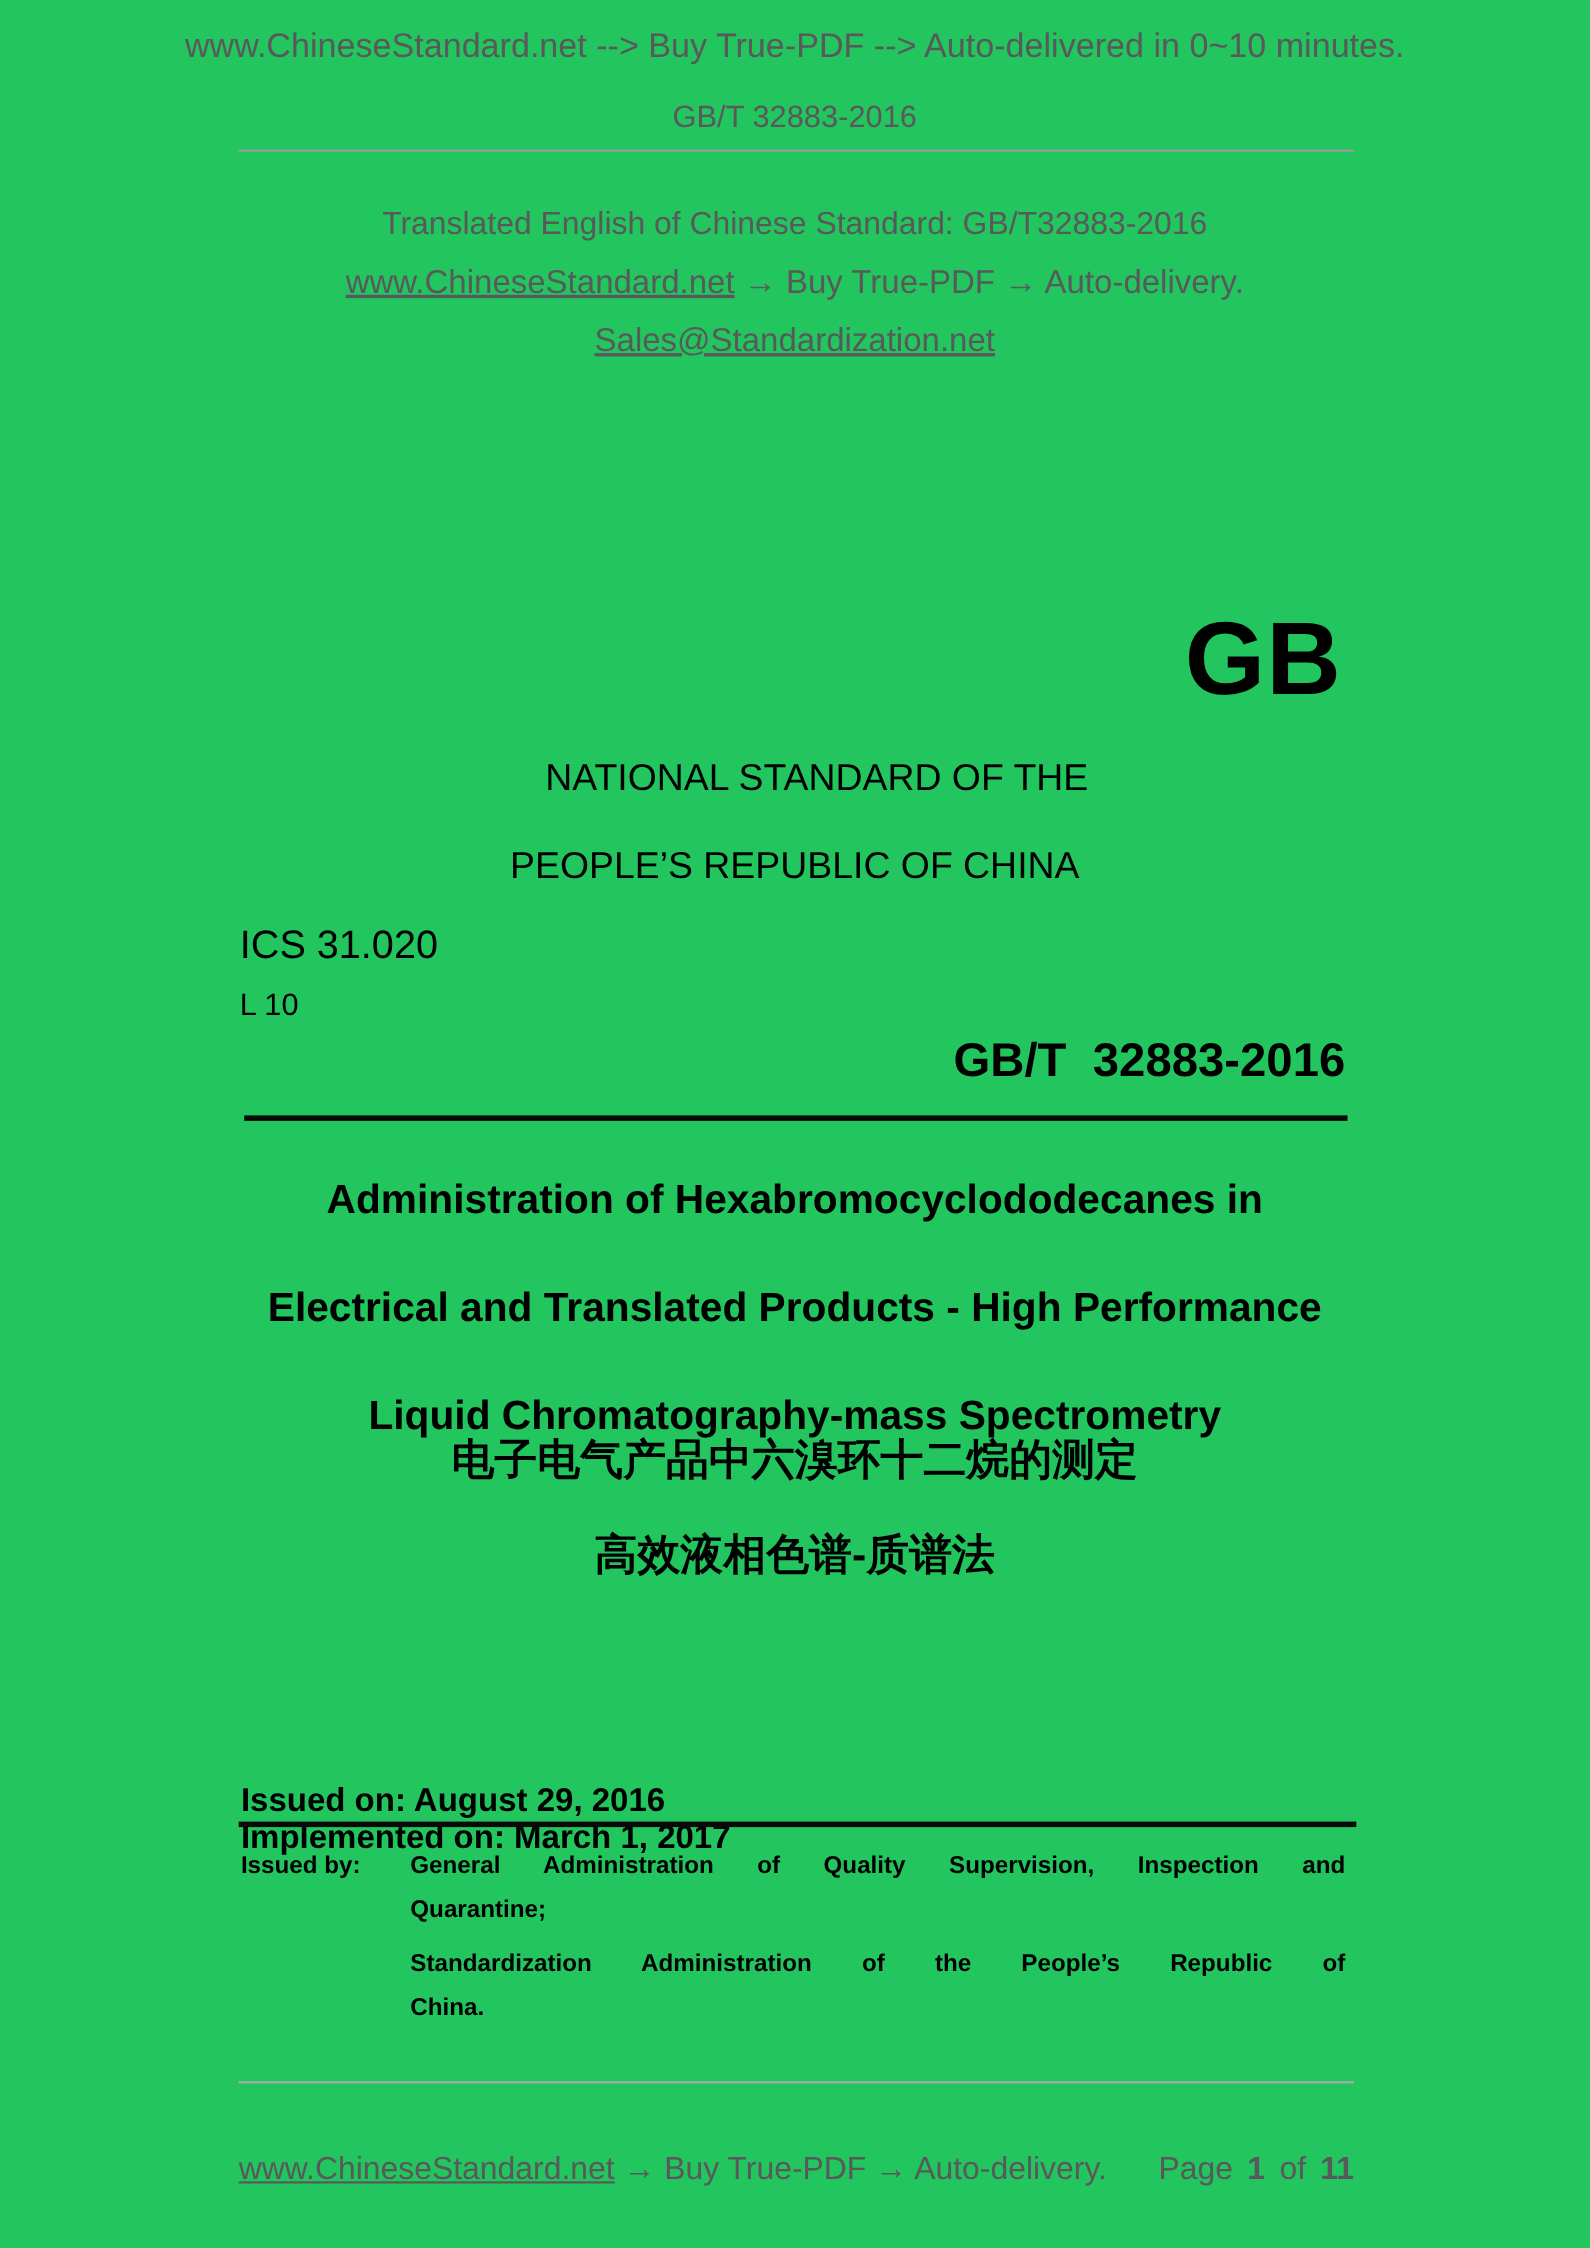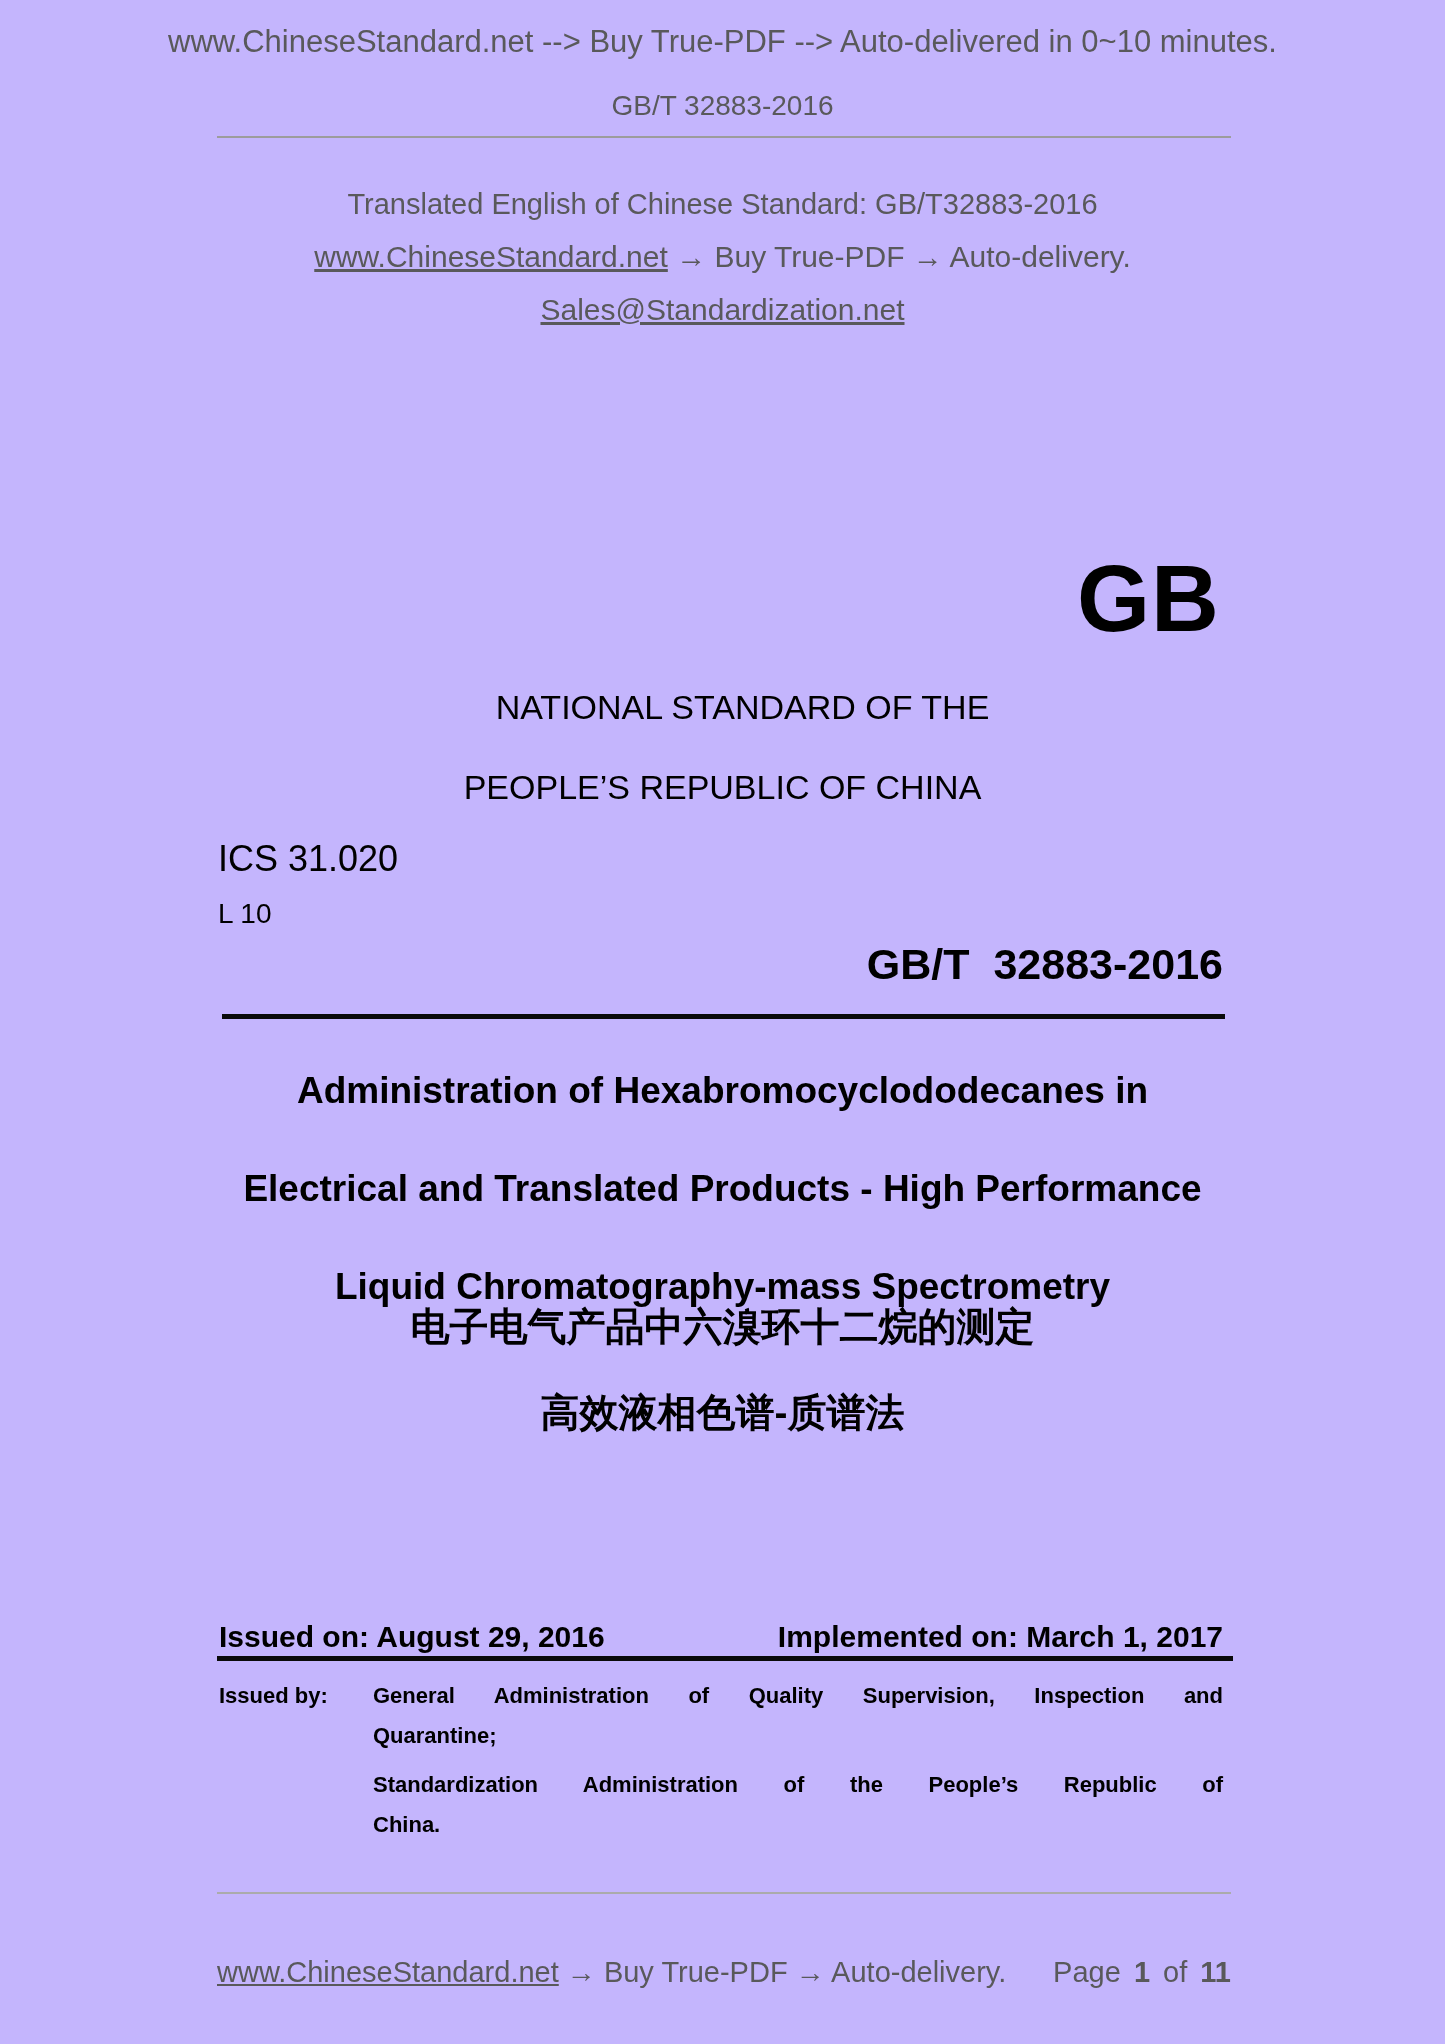--- a/index.html
+++ b/index.html
@@ -1,19 +1,19 @@
 <!DOCTYPE html>
 <html><head>
 <meta charset="utf-8">
 <style>
   html,body{margin:0;padding:0;background:#ffffff;}
   .page{
     position:relative;
     width:1445px;height:2044px;
-    background:#c4b5fd;
+    background:#22c55e;
     font-family:"Liberation Sans","DejaVu Sans",sans-serif;
     color:#000;
     overflow:hidden;
   }
   .abs{position:absolute;}
   .center{width:100%;text-align:center;}
   .gray{color:#59595b;}
   .u{text-decoration:underline;}
   .b{font-weight:bold;}
   .hr-gray{position:absolute;height:2px;background:#9c9c9c;}
@@ -35,21 +35,21 @@
   .hr2{top:1014px;left:222px;width:1003px;height:5px;}
 
   .title-line{font-size:37px;font-weight:bold;}
   .t1{top:1070px;}
   .t2{top:1168px;}
   .t3{top:1266px;}
   .zh-line{font-size:39px;font-weight:bold;}
   .zh1{top:1300px;}
   .zh2{top:1386px;}
 
-  .dates-row{top:1620px;left:219px;width:1004px;display:flex;justify-content:space-between;font-size:30px;font-weight:bold;}
+  .dates-row{top:1620px;left:219px;width:1004px;display:flex;justify-content:space-between;font-size:30px;font-weight:bold;flex-direction:column;}
   .hr3{top:1656px;left:217px;width:1016px;height:5px;}
 
   .issued-by{top:1676px;left:219px;width:1004px;font-size:22px;font-weight:bold;line-height:40px;padding-left:154px;box-sizing:border-box;}
   .issued-by .label{position:absolute;left:0;top:0;}
   .jline{text-align:justify;text-align-last:justify;}
   .org2{margin-top:9px;}
 
   .hr4{top:1892px;left:217px;width:1014px;height:2px;background:#ababab;position:absolute;}
   .footer-row{top:1956px;left:217px;width:1014px;display:flex;justify-content:space-between;font-size:29px;}
   .page-num{word-spacing:5px;}

